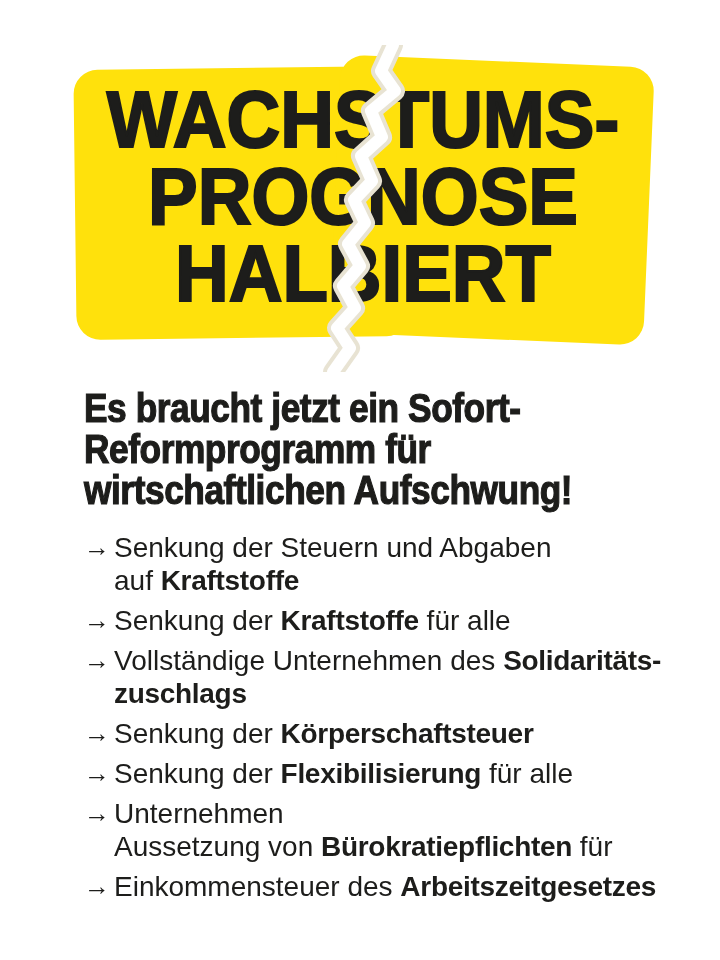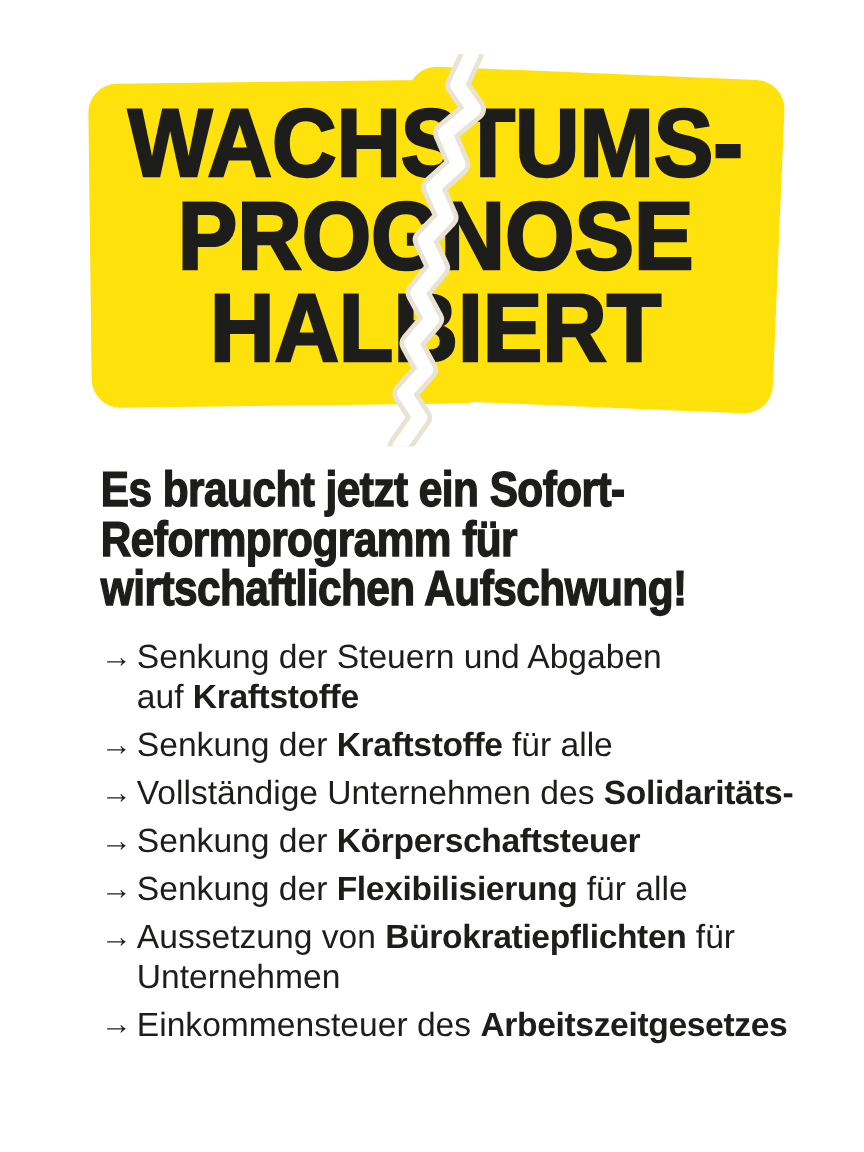--- a/index.html
+++ b/index.html
@@ -159,39 +159,40 @@
       <li class="list-item">
         <span class="bullet">→</span>
         <span class="item-content">
           <span class="item-line"><span class="seg">Senkung der </span><span class="seg bold">Kraftstoffe</span><span class="seg"> für alle</span></span>
         </span>
       </li>
       <li class="list-item">
         <span class="bullet">→</span>
         <span class="item-content">
           <span class="item-line"><span class="seg">Vollständige Unternehmen des </span><span class="seg bold">Solidaritäts-</span></span>
+          <span class="item-line"><span class="seg bold">zuschlags</span></span>
         </span>
       </li>
       <li class="list-item">
         <span class="bullet">→</span>
         <span class="item-content">
           <span class="item-line"><span class="seg">Senkung der </span><span class="seg bold">Körperschaftsteuer</span></span>
         </span>
       </li>
       <li class="list-item">
         <span class="bullet">→</span>
         <span class="item-content">
           <span class="item-line"><span class="seg">Senkung der </span><span class="seg bold">Flexibilisierung</span><span class="seg"> für alle</span></span>
         </span>
       </li>
       <li class="list-item">
         <span class="bullet">→</span>
         <span class="item-content">
+          <span class="item-line"><span class="seg">Unternehmen</span></span>
           <span class="item-line"><span class="seg">Aussetzung von </span><span class="seg bold">Bürokratiepflichten</span><span class="seg"> für</span></span>
-          <span class="item-line"><span class="seg">Unternehmen</span></span>
         </span>
       </li>
       <li class="list-item">
         <span class="bullet">→</span>
         <span class="item-content">
           <span class="item-line"><span class="seg">Einkommensteuer des </span><span class="seg bold">Arbeitszeitgesetzes</span></span>
         </span>
       </li>
     </ul>
 

